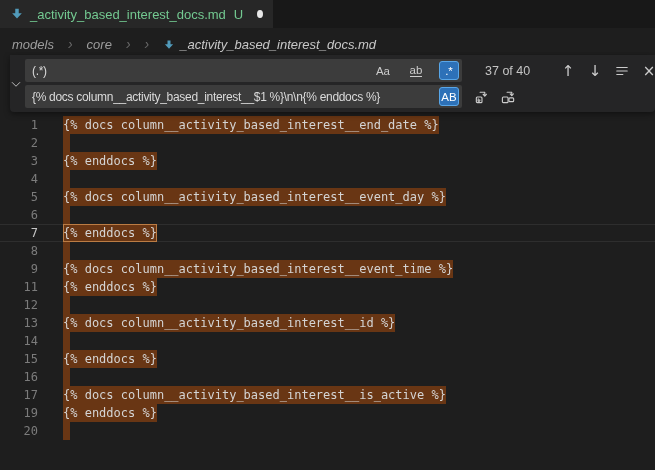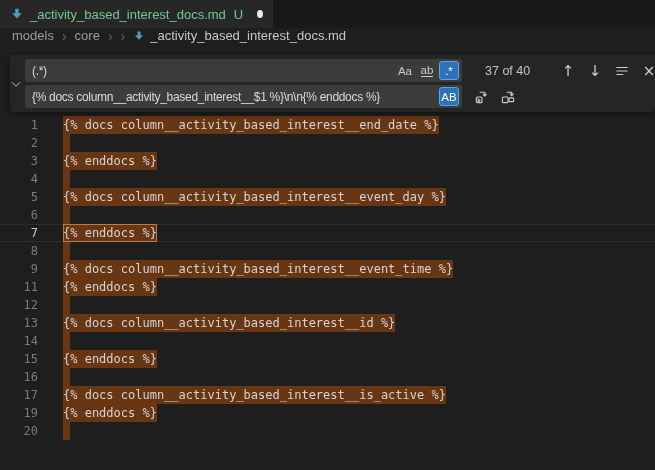--- a/index.html
+++ b/index.html
@@ -14,22 +14,22 @@
   .tab{
     height:28px; width:273px; background:#272727; display:flex;
     align-items:center; padding:0 10px; gap:6px; cursor:pointer;
   }
   .file-icon svg{ display:block; }
   .tab-label{ color:#73C991; font-size:13px; }
   .git-badge{ color:#73C991; font-size:13px; margin-left:2px; }
   .dot{ width:8px; height:8px; border-radius:50%; background:#E8E8E8; margin-left:8px; }
   
   .breadcrumb{
-    height:24px; display:flex; align-items:flex-start; padding:0 12px;
-    font-size:13px; color:#9D9D9D; gap:8px; background:#1E1E1E;
+    height:24px; display:flex; align-items:flex-end; padding:0 12px;
+    font-size:13px; color:#9D9D9D; gap:14px; background:#1E1E1E;font-style:italic;
   }
   .crumb{ cursor:pointer; }
   .crumb-sep{ color:#686868; font-size:14px; }
   .crumb-file{ color:#C8C8C8; cursor:pointer; display:flex; align-items:center; gap:5px; }
   
   .editor{ position:relative; height:418px; overflow:hidden; background:#1E1E1E; }
   
   .find-widget{
     position:absolute; top:3px; left:10px; right:0; height:57px;
     background:#252526; z-index:5; display:flex;
@@ -41,21 +41,21 @@
   .fw-row{ display:flex; align-items:center; height:23px; }
   .fw-input{
     width:437px; height:23px; background:#3C3C3C; border-radius:2px;
     display:flex; align-items:center; padding:0 3px 0 7px; cursor:text;
   }
   .fw-query{
     flex:1; min-width:0; overflow:hidden; white-space:pre; color:#DADADA;
     font-size:12px; letter-spacing:-0.3px;
   }
   .opt{
-    flex:none; width:20px; height:19px; margin-left:2px; border-radius:3px;
+    flex:none; width:20px; height:19px; margin-left:13px; border-radius:3px;
     display:flex; align-items:center; justify-content:center;
     font-size:11.5px; color:#CCCCCC; cursor:pointer; border:1px solid transparent;
   }
   .opt.underlined span{ border-bottom:1px solid #CCCCCC; line-height:11px; }
   .opt.active{ background:#2D71B8; border-color:#58A6E8; color:#FFFFFF; }
   .results{ margin-left:23px; font-size:12.5px; color:#C5C5C5; width:58px; flex:none; }
   .fw-btn{
     width:22px; height:22px; border-radius:4px; display:flex; align-items:center;
     justify-content:center; color:#CCCCCC; cursor:pointer; flex:none;
   }

